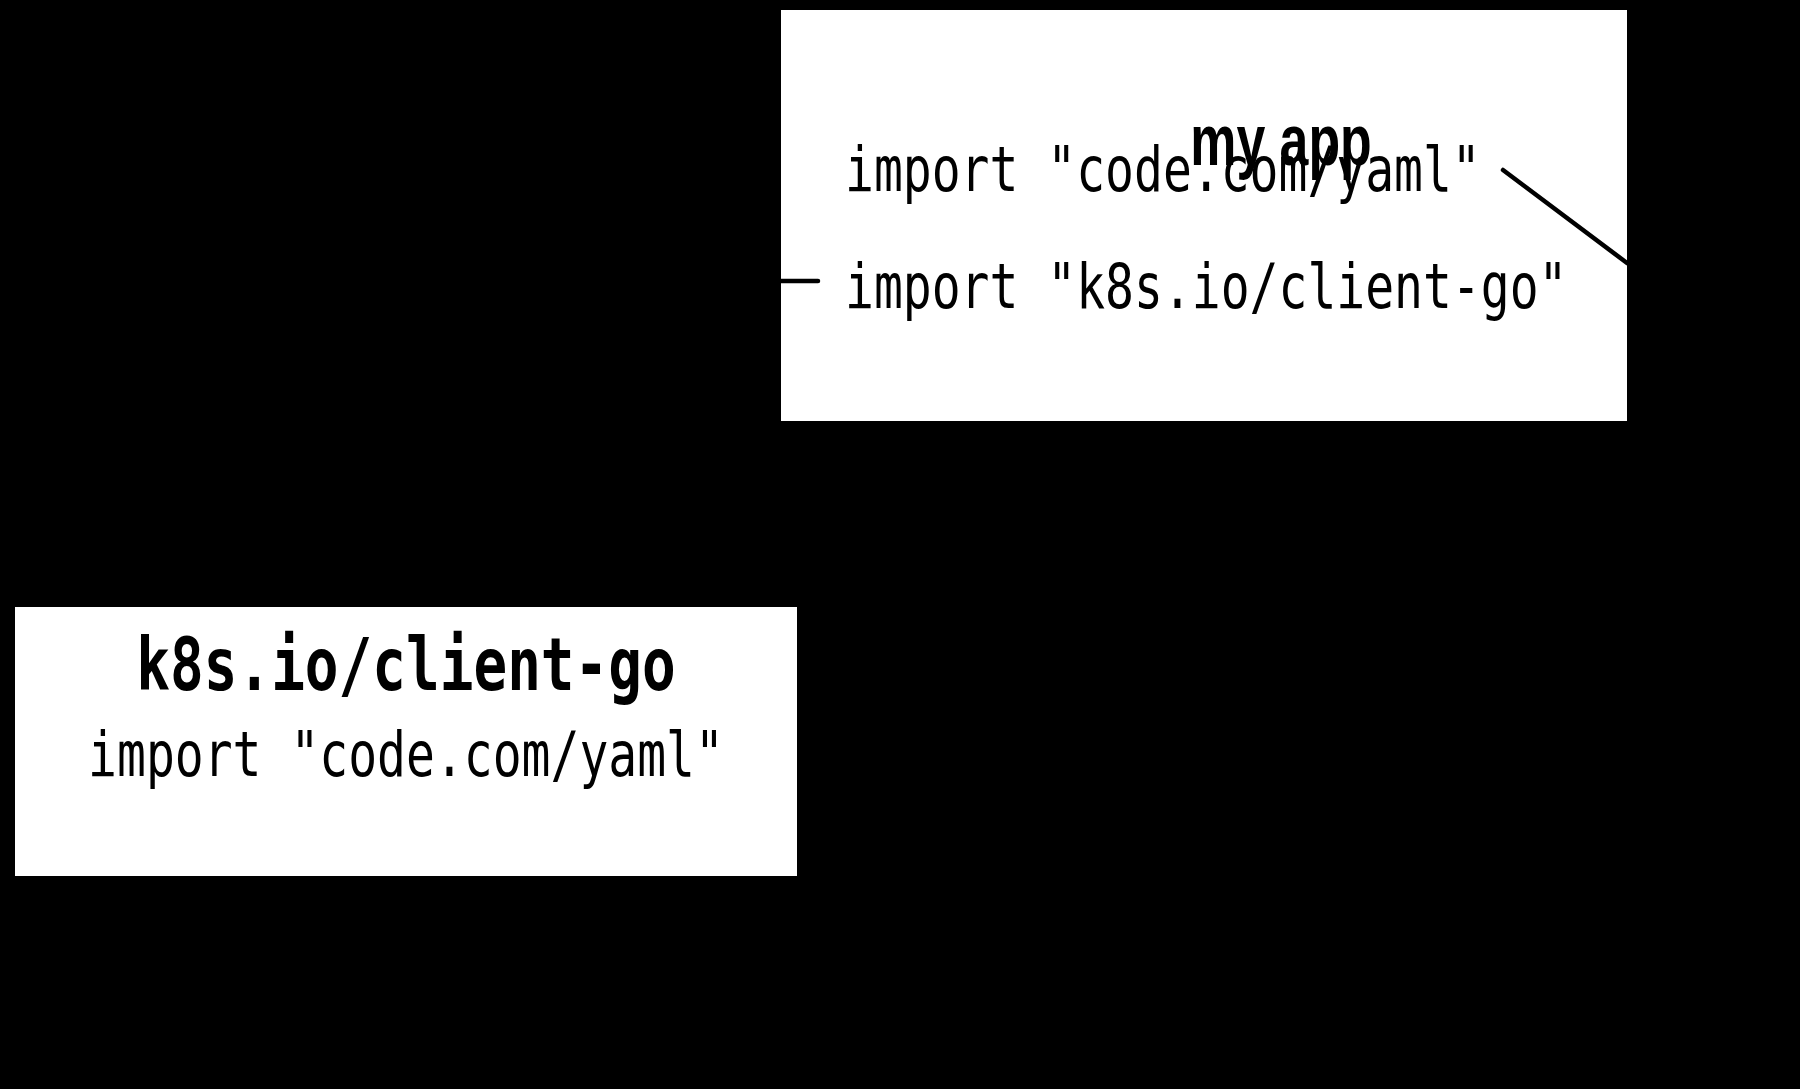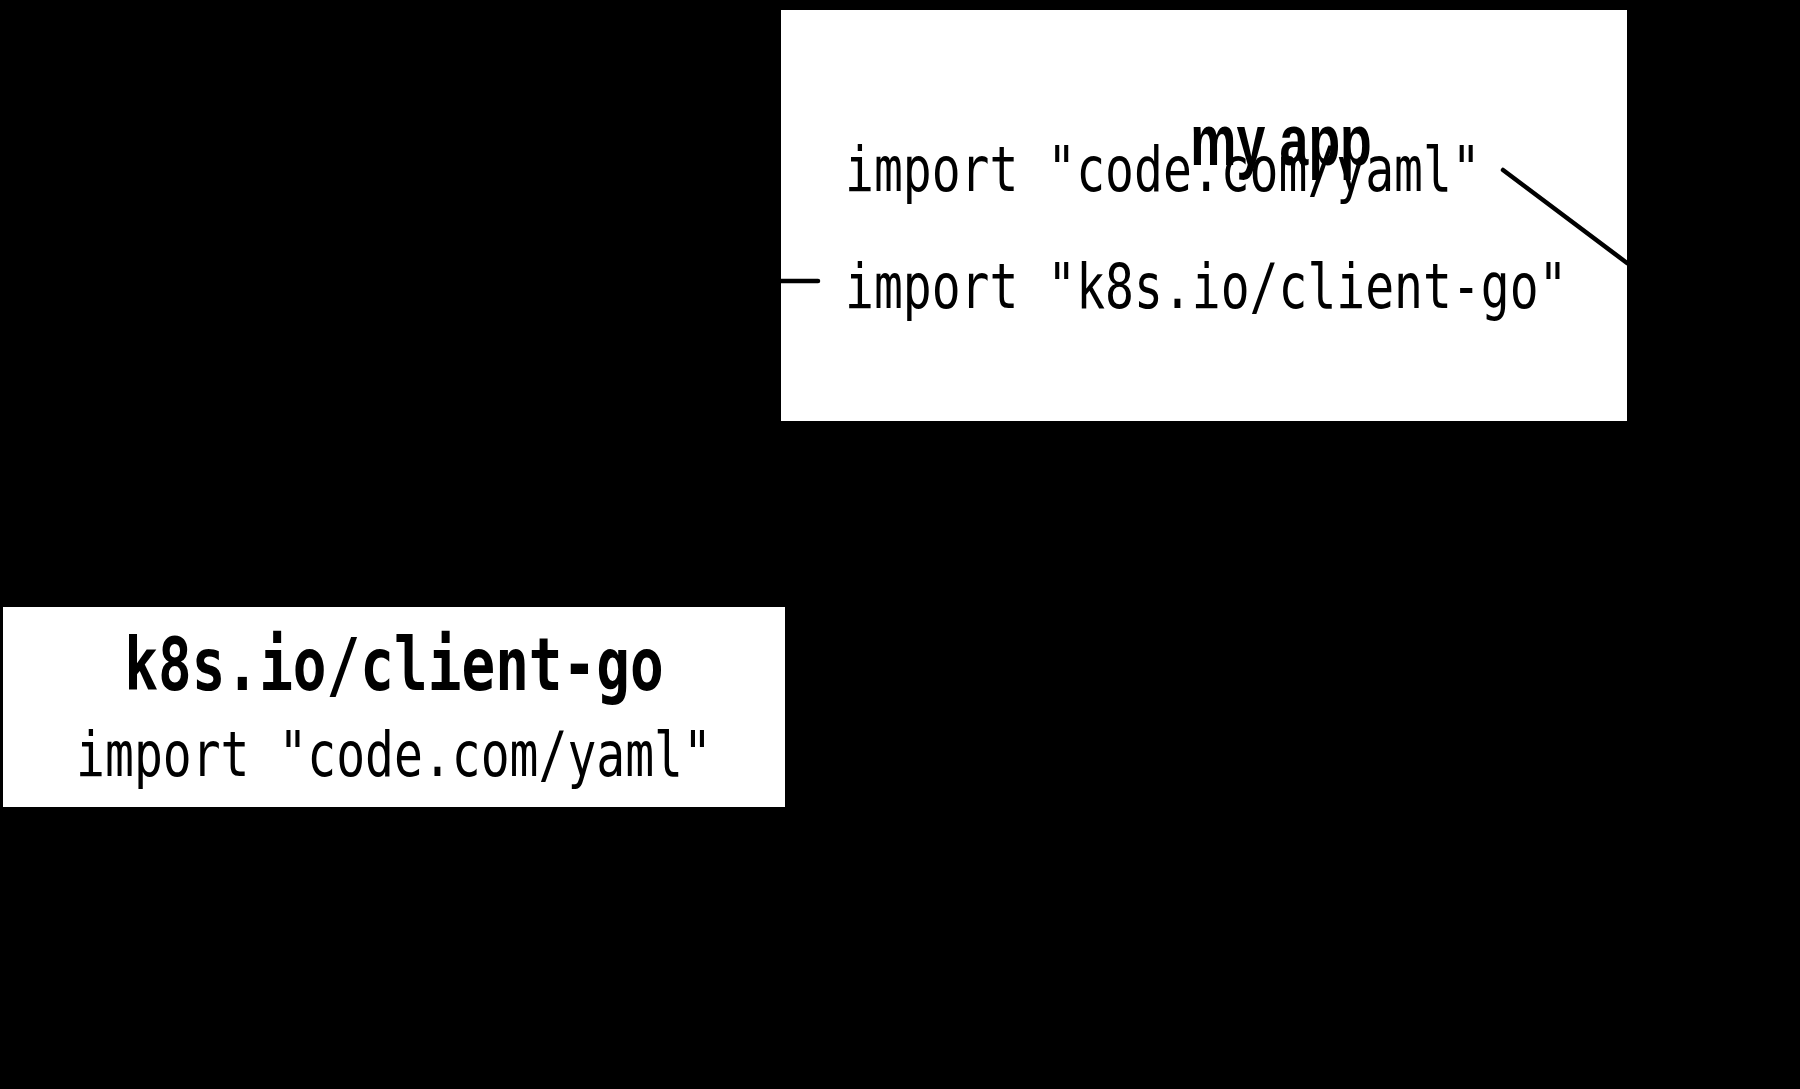--- a/index.html
+++ b/index.html
@@ -79,21 +79,21 @@
 <div id="canvas">
 
   <div class="box" style="left:781px; top:10px; width:846px; height:411px;">
     <div class="box-title-sans" style="top:22px;margin-left:35px;">
       <span>my app</span>
     </div>
     <div class="import-line" style="left:64px; top:135px;">import "code.com/yaml"</div>
     <div class="import-line" style="left:64px; top:252px;">import "k8s.io/client-go"</div>
   </div>
 
-  <div class="box" style="left:3px; top:607px; width:782px; height:200px;">
+  <div class="box" style="left:15px; top:607px; width:782px; height:269px;">
     <div class="box-title-mono" style="top:30px;">k8s.io/client-go</div>
     <div class="import-line centered" style="top:123px;">import "code.com/yaml"</div>
   </div>
 
 
   <svg id="connector-overlay" viewBox="0 0 1800 1089" xmlns="http://www.w3.org/2000/svg">
 
     <line x1="1503" y1="170" x2="1627" y2="263" stroke-width="4.5" stroke-linecap="round" stroke="#000000"></line>
 
     <line x1="780" y1="281" x2="818" y2="281" stroke-width="4.5" stroke-linecap="round" stroke="#000000"></line>

